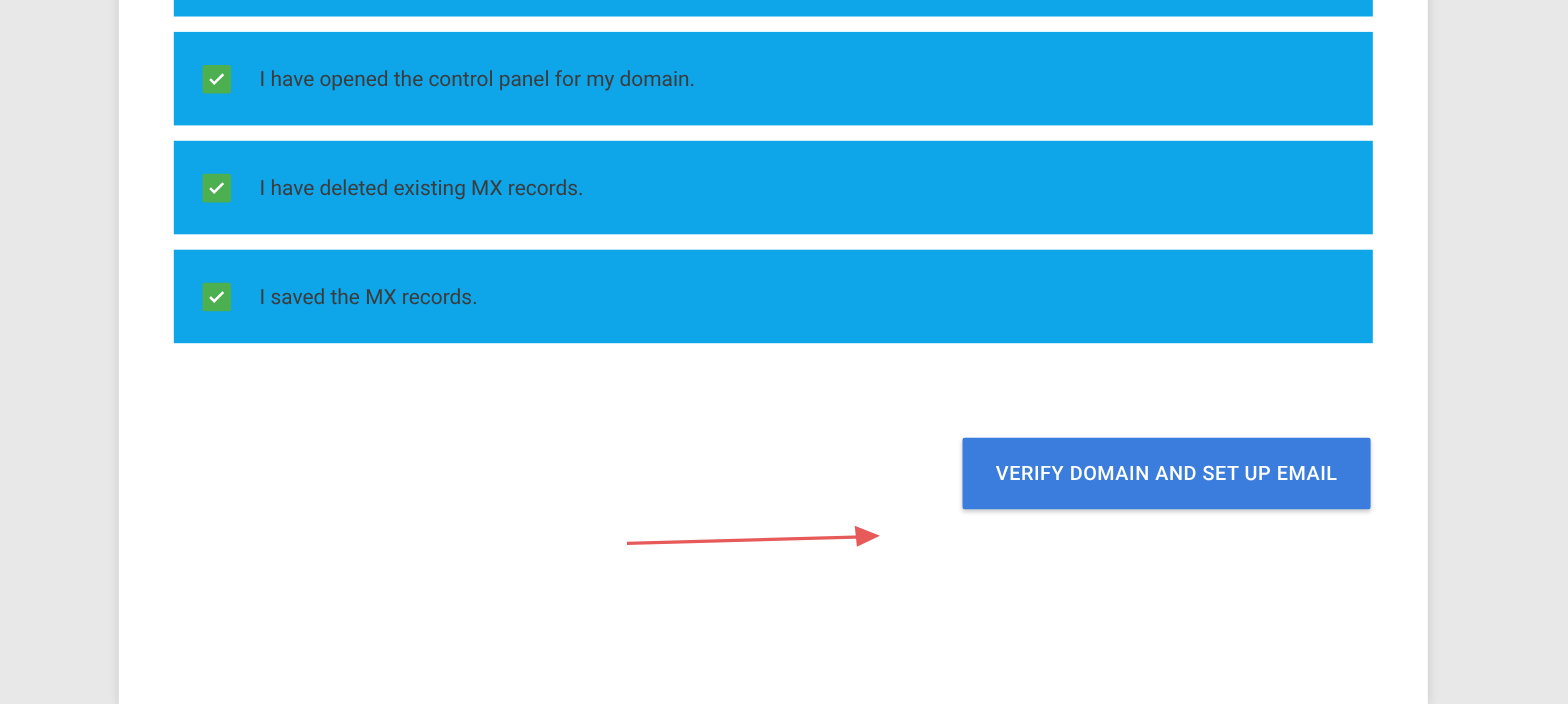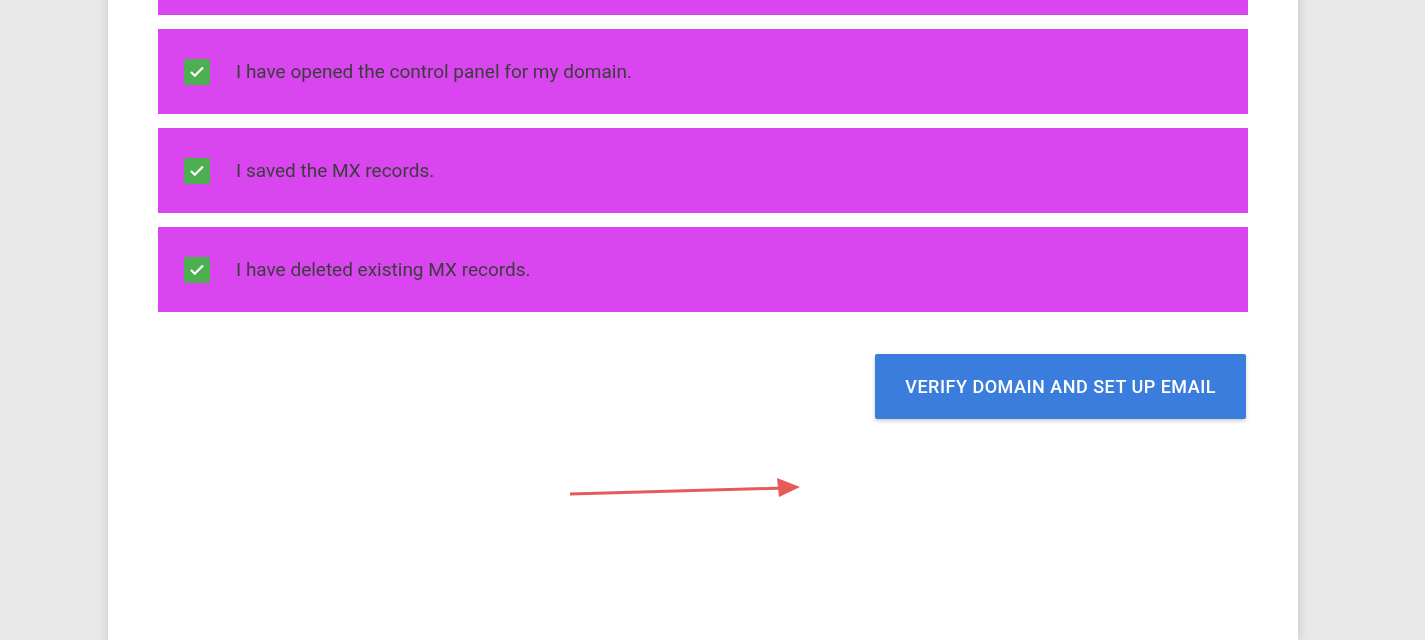--- a/index.html
+++ b/index.html
@@ -24,21 +24,21 @@
       min-height: 660px;
       box-shadow: 0 2px 10px rgba(0,0,0,0.15);
       padding: 20px 50px 60px 50px;
     }
     .checklist {
       display: flex;
       flex-direction: column;
       gap: 14px;
     }
     .check-item {
-      background: #d946ef;
+      background: #0ea5e9;
       height: 85px;
       display: flex;
       align-items: center;
       padding: 0 26px;
       gap: 26px;
     }
     .check-item.stub {
       height: 15px;
       padding: 0;
     }
@@ -75,20 +75,21 @@
       color: #ffffff;
       border: none;
       font-size: 18px;
       font-weight: 500;
       letter-spacing: 0.5px;
       padding: 22px 30px;
       cursor: pointer;
       font-family: inherit;
       box-shadow: 0 2px 4px rgba(0,0,0,0.2);
       border-radius: 2px;
+      margin-top: 44px;
     }
     .arrow-annotation {
       position: absolute;
       left: 565px;
       top: 474px;
       pointer-events: none;
     }
     .arrow-annotation svg {
       width: 240px;
       height: 40px;
@@ -111,30 +112,30 @@
       <span class="check-label">I have opened the control panel for my domain.</span>
     </div>
 
 
     <div class="check-item">
       <div class="checkbox">
         <svg viewBox="0 0 24 24">
             <polyline points="4 12 9 17 20 6"></polyline>
           </svg>
       </div>
-      <span class="check-label">I saved the MX records.</span>
+      <span class="check-label">I have deleted existing MX records.</span>
     </div>
 
     <div class="check-item">
       <div class="checkbox">
         <svg viewBox="0 0 24 24">
             <polyline points="4 12 9 17 20 6"></polyline>
           </svg>
       </div>
-      <span class="check-label">I have deleted existing MX records.</span>
+      <span class="check-label">I saved the MX records.</span>
     </div>
 
   </div>
 
   <div class="button-row">
     <button class="verify-button">VERIFY DOMAIN AND SET UP EMAIL</button>
   </div>
 </div>
 
 <div class="arrow-annotation">

